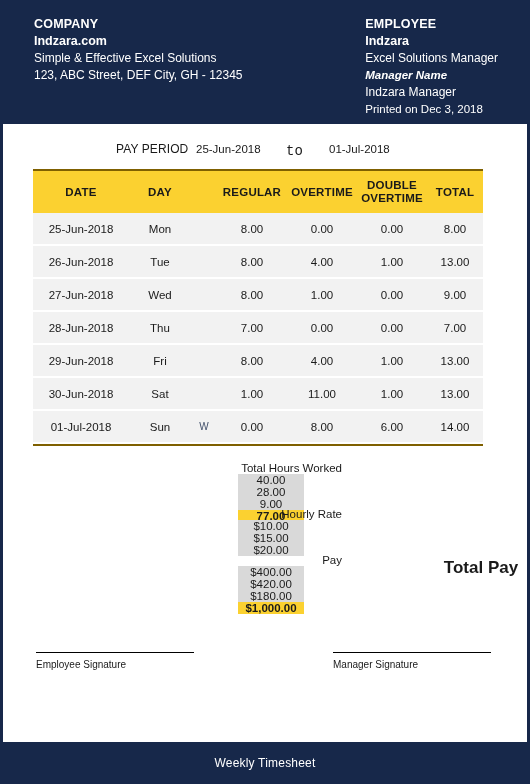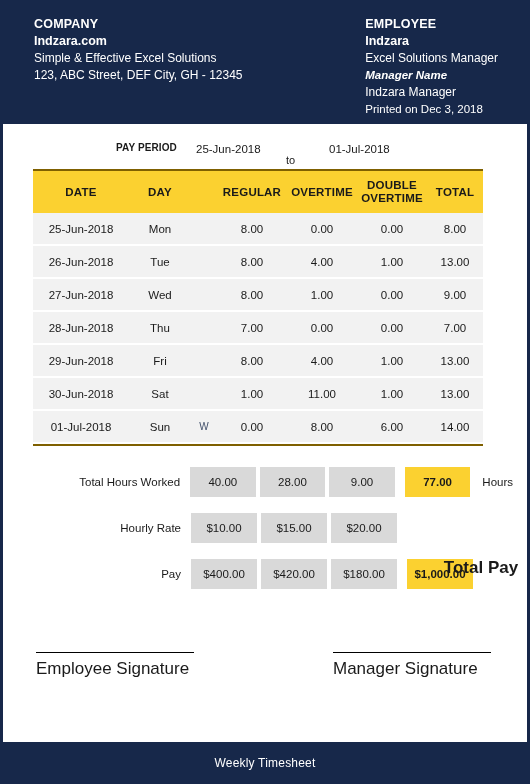--- a/index.html
+++ b/index.html
@@ -86,33 +86,34 @@
     position: absolute;
     left: 0; top: 18px;
     width: 524px;
     height: 20px;
     font-size: 11.5px;
     color: #1a1a1a;
   }
   .pp-label {
     position: absolute;
     left: 113px; top: 0;
-    font-weight: bold;
-    font-size: 10px;
+    font-weight: normal;
+    font-size: 12px;
     letter-spacing: 0.1px;
   }
   .pp-start {
     position: absolute;
     left: 193px; top: 1px;
     font-size: 11.5px;
   }
   .pp-to {
     position: absolute;
-    left: 283px; top: 12px;
-    font-size: 11px;
+    left: 283px; top: 1px;
+    font-size: 14px;
+    font-family: Liberation Mono, monospace;
   }
   .pp-end {
     position: absolute;
     left: 326px; top: 1px;
     font-size: 11.5px;
   }
 
   
   .tbl {
     position: absolute;
@@ -176,20 +177,21 @@
     position: absolute;
     left: 30px;
     top: 338px;
     width: 480px;
   }
   .sum-row {
     display: flex;
     align-items: center;
     height: 40px;
     margin-bottom: 6px;
+    flex-direction: column;
   }
   .sum-label {
     width: 158px;
     text-align: right;
     padding-right: 10px;
     font-size: 11.5px;
     color: #1a1a1a;
     box-sizing: border-box;
   }
   .sum-cell {
@@ -245,21 +247,21 @@
     position: absolute;
     top: 0;
   }
   .sig-line {
     width: 158px;
     height: 1px;
     background: #000000;
   }
   .sig-label {
     margin-top: 6px;
-    font-size: 17px;
+    font-size: 10px;
     color: #1a1a1a;
   }
   .sig-left  { left: 33px; }
   .sig-right { left: 330px; }
 
   
   .footer {
     position: absolute;
     left: 0;
     bottom: 0;

